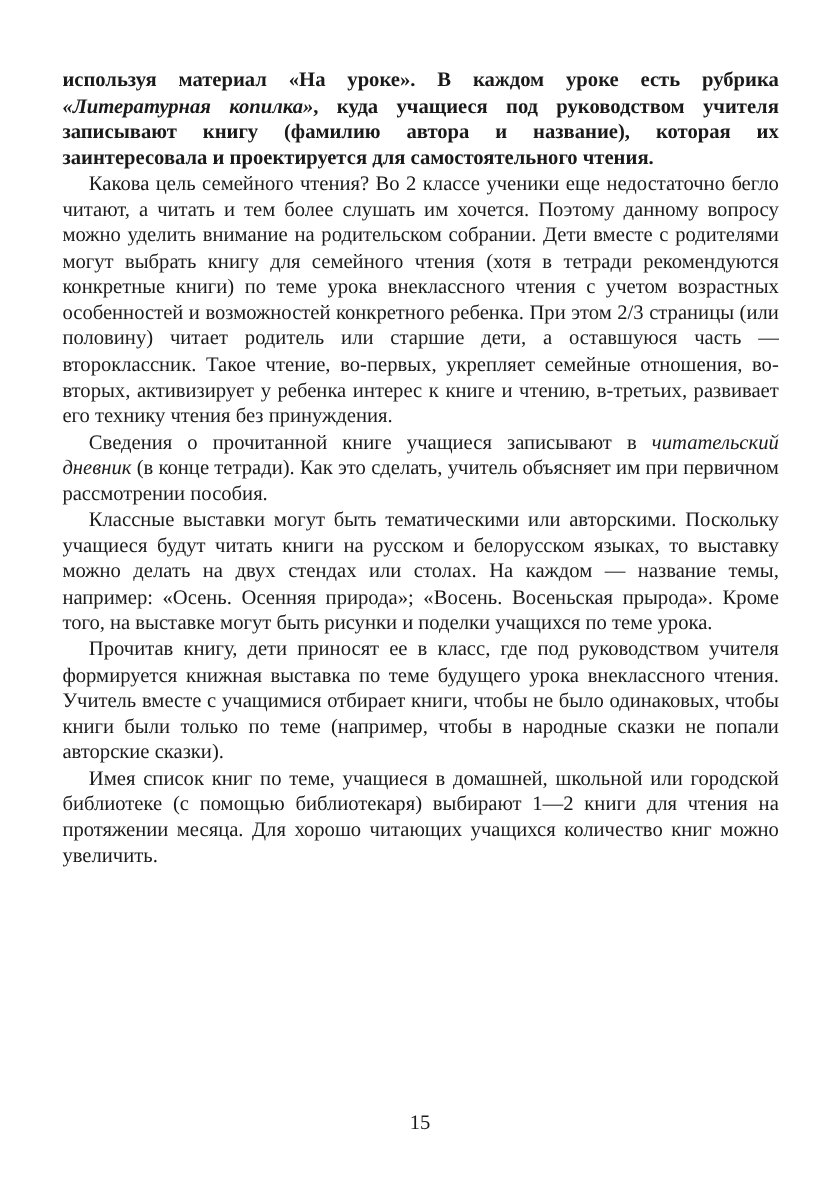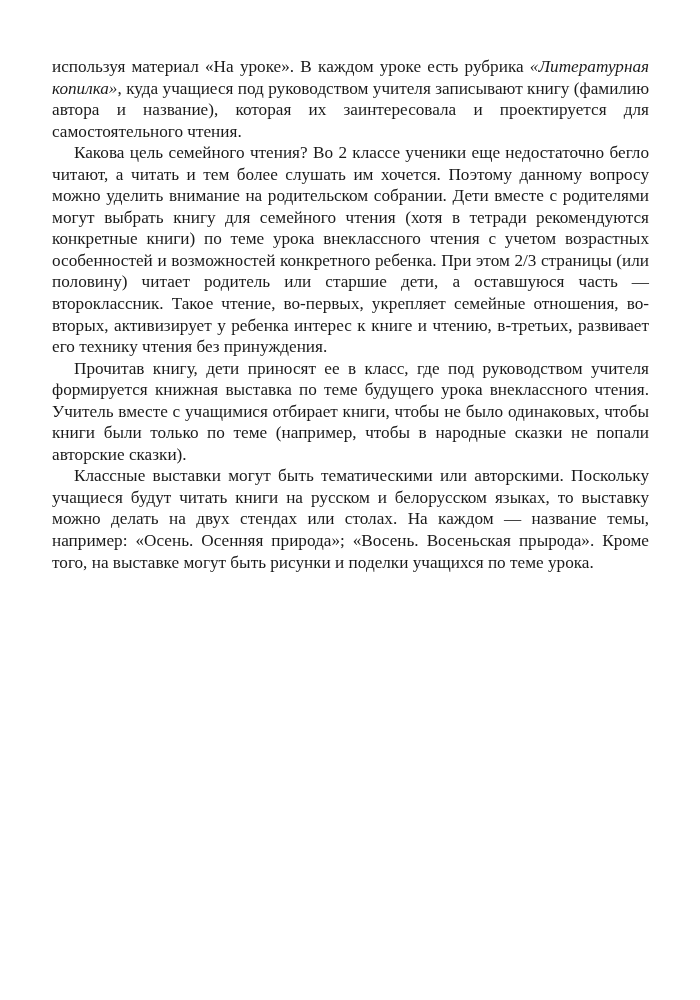--- a/index.html
+++ b/index.html
@@ -37,20 +37,21 @@
     text-align: justify;
     text-justify: inter-word;
     font-size: 17.2px;
     line-height: 21.55px;
     hyphens: manual;
     -webkit-hyphens: manual;
     word-spacing: 0px;
   }
   p.para.no-indent {
     text-indent: 0;
+    font-weight: bold;
   }
   
   em.it {
     font-style: italic;
   }
   .page-number {
     position: absolute;
     left: 0;
     top: 925px;
     width: 700px;
@@ -61,16 +62,19 @@
     color: #1a1a1a;
   }
 </style>
 </head>
 <body>
 
 <div class="page">
   <div class="text-block">
       <p class="para no-indent"><span>используя материал «На уроке». В каждом уроке есть рубрика </span><em class="it">«Литературная копилка»</em><span>, куда учащиеся под руководством учителя записывают книгу (фамилию автора и название), которая их заинтересовала и проектируется для самостоятельного чтения.</span></p>
       <p class="para"><span>Какова цель семейного чтения? Во 2 классе ученики еще недостаточно бегло читают, а читать и тем более слушать им хочется. Поэтому данному вопросу можно уделить внимание на родительском собрании. Дети вместе с родителями могут выбрать книгу для семейного чтения (хотя в тетради рекомендуются конкретные книги) по теме урока внеклассного чтения с учетом возрастных особенностей и возможностей конкретного ребенка. При этом 2/3 страницы (или половину) читает родитель или старшие дети, а оставшуюся часть — второклассник. Такое чтение, во-первых, укрепляет семейные отношения, во-вторых, активизирует у ребенка интерес к книге и чтению, в-третьих, развивает его технику чтения без принуждения.</span></p>
+      <p class="para"><span>Сведения о прочитанной книге учащиеся записывают в </span><em class="it">читательский дневник</em><span> (в конце тетради). Как это сделать, учитель объясняет им при первичном рассмотрении пособия.</span></p>
+      <p class="para"><span>Классные выставки могут быть тематическими или авторскими. Поскольку учащиеся будут читать книги на русском и белорусском языках, то выставку можно делать на двух стендах или столах. На каждом — название темы, например: «Осень. Осенняя природа»; «Восень. Восеньская прырода». Кроме того, на выставке могут быть рисунки и поделки учащихся по теме урока.</span></p>
       <p class="para"><span>Прочитав книгу, дети приносят ее в класс, где под руководством учителя формируется книжная выставка по теме будущего урока внеклассного чтения. Учитель вместе с учащимися отбирает книги, чтобы не было одинаковых, чтобы книги были только по теме (например, чтобы в народные сказки не попали авторские сказки).</span></p>
-      <p class="para"><span>Классные выставки могут быть тематическими или авторскими. Поскольку учащиеся будут читать книги на русском и белорусском языках, то выставку можно делать на двух стендах или столах. На каждом — название темы, например: «Осень. Осенняя природа»; «Восень. Восеньская прырода». Кроме того, на выставке могут быть рисунки и поделки учащихся по теме урока.</span></p>
+      <p class="para"><span>Имея список книг по теме, учащиеся в домашней, школьной или городской библиотеке (с помощью библиотекаря) выбирают 1—2 книги для чтения на протяжении месяца. Для хорошо читающих учащихся количество книг можно увеличить.</span></p>
     </div>
+  <div class="page-number">15</div>
 </div>
 
 </body></html>

